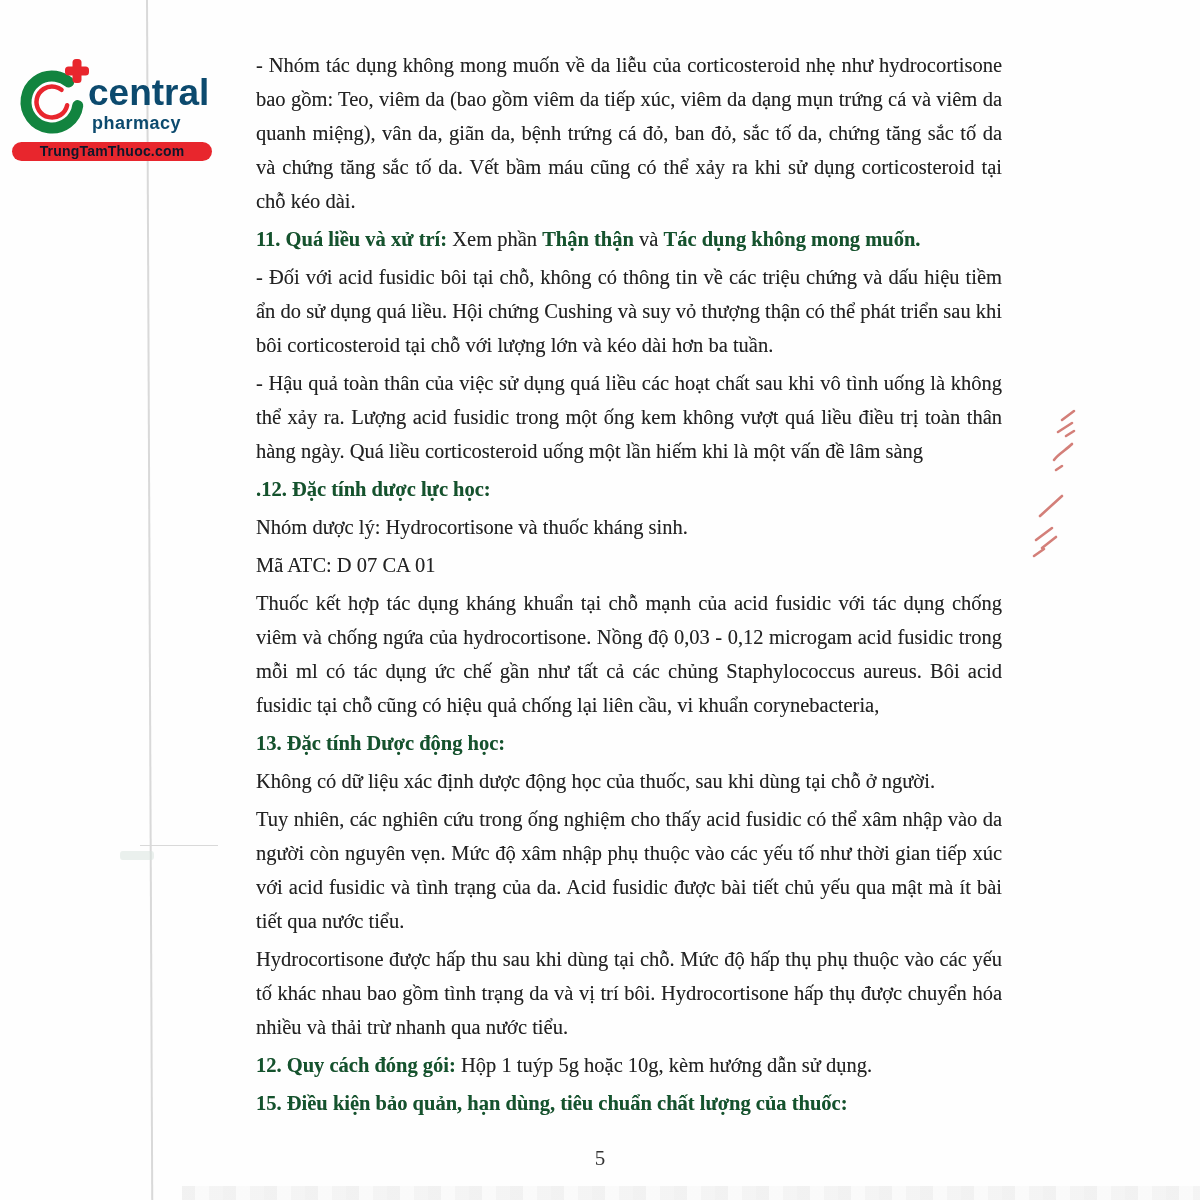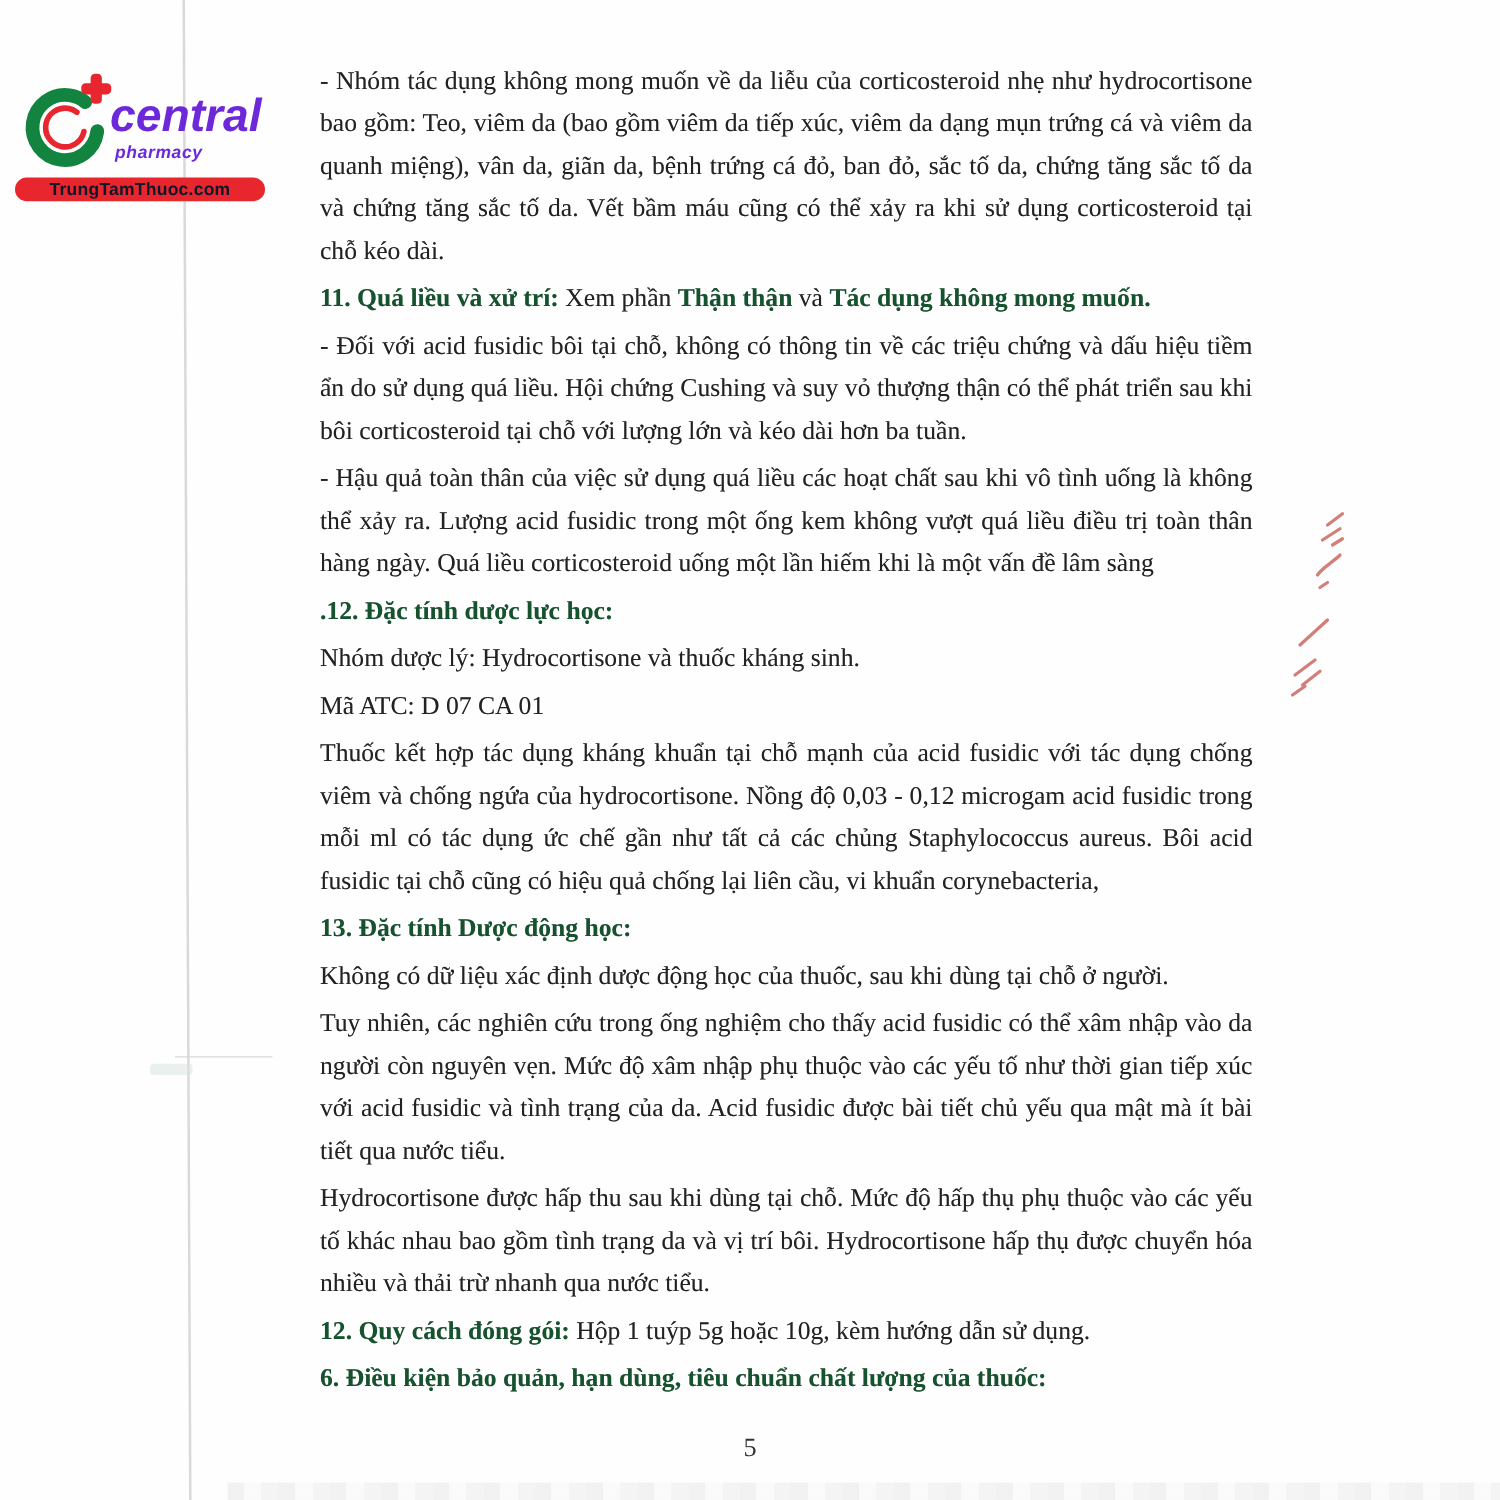--- a/index.html
+++ b/index.html
@@ -16,23 +16,23 @@
     background:#d9e4df; opacity:.55; border-radius:3px; }
   .bottom-band { position:absolute; left:182px; top:1186px; width:1018px; height:14px;
     background:repeating-linear-gradient(90deg,#ebebeb 0 13px,#f8f8f8 13px 27px,#efefef 27px 41px);
     opacity:.65; }
 
   
   .logo { position:absolute; left:8px; top:30px; width:232px; height:112px; }
   .logo-mark { position:absolute; left:0; top:2px; }
   .logo-brand { position:absolute; left:80px; top:44px; font-family:"Liberation Sans","DejaVu Sans",sans-serif;
     font-weight:700; font-size:37px; line-height:1; color:#14война; }
-  .logo-brand, .logo-sub { color:#6d28d9;font-style:italic; }
+  .logo-brand, .logo-sub { color:#0c4a6e; }
   .logo-sub { position:absolute; left:84px; top:84px; font-family:"Liberation Sans","DejaVu Sans",sans-serif;
-    font-weight:600; font-size:14px; line-height:1; letter-spacing:.5px; }
+    font-weight:600; font-size:18px; line-height:1; letter-spacing:.5px; }
   .logo-badge { position:absolute; left:4px; top:112px; width:200px; height:19px; border-radius:10px;
     background:#e8262d; color:#0f172a; font-family:"Liberation Sans","DejaVu Sans",sans-serif;
     font-weight:700; font-size:14px; line-height:19px; text-align:center; letter-spacing:.2px; }
 
   
   .pen-marks { position:absolute; left:1028px; top:398px; }
 
   
   .doc-col { position:absolute; left:252px; top:44px; width:754px;
     font-size:20.5px; line-height:34px; text-align:justify; color:#222;
@@ -90,17 +90,17 @@
     <p class="mt4">Mã ATC: D 07 CA 01</p>
     <p class="mt6">Thuốc kết hợp tác dụng kháng khuẩn tại chỗ mạnh của acid fusidic với tác dụng chống viêm và chống ngứa của hydrocortisone. Nồng độ 0,03 - 0,12 microgam acid fusidic trong mỗi ml có tác dụng ức chế gần như tất cả các chủng Staphylococcus aureus. Bôi acid fusidic tại chỗ cũng có hiệu quả chống lại liên cầu, vi khuẩn corynebacteria,</p>
 
     <p class="hd mt6">13. Đặc tính Dược động học:</p>
     <p class="mt2">Không có dữ liệu xác định dược động học của thuốc, sau khi dùng tại chỗ ở người.</p>
     <p>Tuy nhiên, các nghiên cứu trong ống nghiệm cho thấy acid fusidic có thể xâm nhập vào da người còn nguyên vẹn. Mức độ xâm nhập phụ thuộc vào các yếu tố như thời gian tiếp xúc với acid fusidic và tình trạng của da. Acid fusidic được bài tiết chủ yếu qua mật mà ít bài tiết qua nước tiểu.</p>
     <p class="mt6">Hydrocortisone được hấp thu sau khi dùng tại chỗ. Mức độ hấp thụ phụ thuộc vào các yếu tố khác nhau bao gồm tình trạng da và vị trí bôi. Hydrocortisone hấp thụ được chuyển hóa nhiều và thải trừ nhanh qua nước tiểu.</p>
 
     <p class="mt6"><span class="hd">12. Quy cách đóng gói:</span><span> Hộp 1 tuýp 5g hoặc 10g, kèm hướng dẫn sử dụng.</span></p>
 
-    <p class="hd mt6">6. Điều kiện bảo quản, hạn dùng, tiêu chuẩn chất lượng của thuốc:</p>
+    <p class="hd mt6">15. Điều kiện bảo quản, hạn dùng, tiêu chuẩn chất lượng của thuốc:</p>
   </div>
 
   <div class="pagenum">5</div>
 </div>
 
 </body></html>

